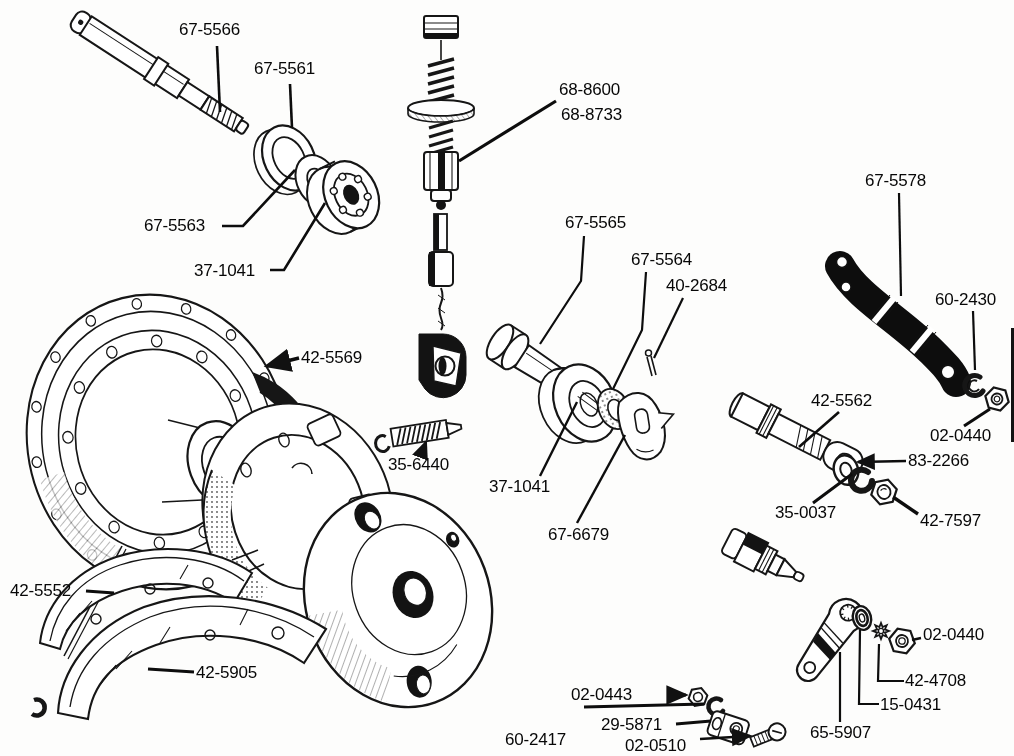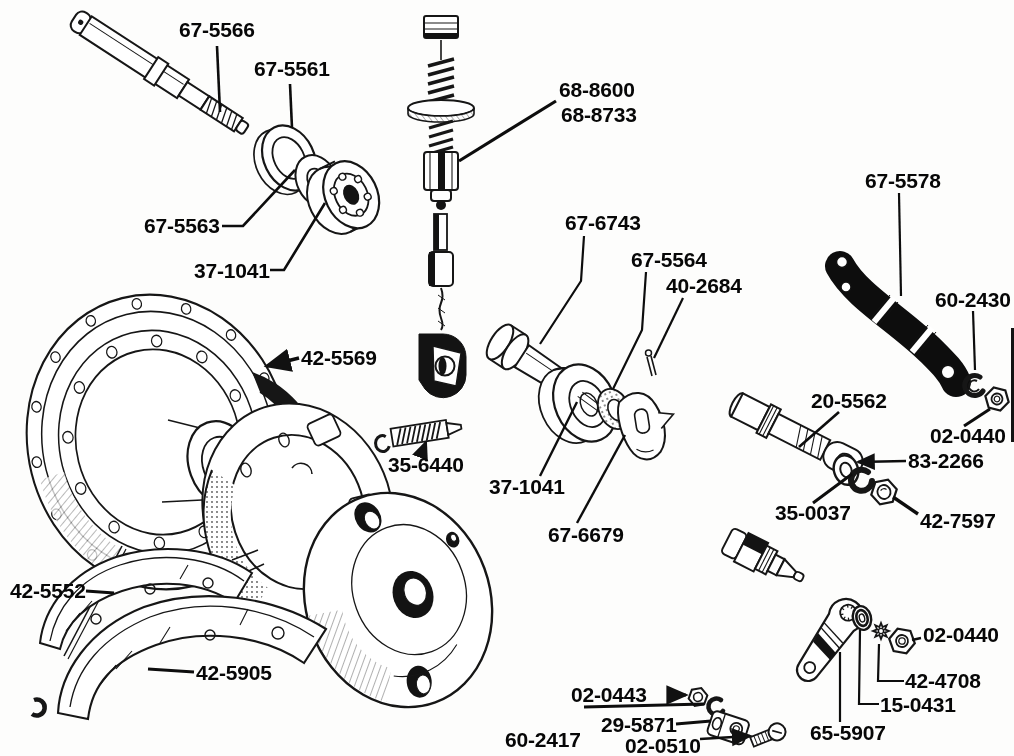--- a/index.html
+++ b/index.html
@@ -1,19 +1,19 @@
 <!DOCTYPE html>
 <html><head>
 <meta charset="utf-8">
 <style>
   html,body{margin:0;padding:0;background:#fff;}
   #stage{position:relative;width:1014px;height:756px;background:#fdfdfc;overflow:hidden;
          font-family:"Liberation Sans",sans-serif;}
   #art{position:absolute;left:0;top:0;}
-  .part-label{position:absolute;font-weight:bold;font-size:21px;line-height:20px;
+  .part-label{position:absolute;font-weight:normal;font-size:17px;line-height:20px;
               color:#070707;white-space:nowrap;letter-spacing:-0.2px;}
 </style>
 </head>
 <body>
 
 <div id="stage">
 
 <svg id="art" width="1014" height="756" viewBox="0 0 1014 756">
   <defs>
     <pattern id="ht" width="6" height="6" patternUnits="userSpaceOnUse" patternTransform="rotate(40)">
@@ -443,26 +443,26 @@
   </g>
 </svg>
 
 <div class="part-label" style="left:179px;top:20px">67-5566</div>
 <div class="part-label" style="left:254px;top:59px">67-5561</div>
 <div class="part-label" style="left:144px;top:216px">67-5563</div>
 <div class="part-label" style="left:194px;top:261px">37-1041</div>
 <div class="part-label" style="left:559px;top:80px">68-8600</div>
 <div class="part-label" style="left:561px;top:105px">68-8733</div>
 <div class="part-label" style="left:865px;top:171px">67-5578</div>
-<div class="part-label" style="left:565px;top:213px">67-6743</div>
+<div class="part-label" style="left:565px;top:213px">67-5565</div>
 <div class="part-label" style="left:631px;top:250px">67-5564</div>
 <div class="part-label" style="left:666px;top:276px">40-2684</div>
 <div class="part-label" style="left:935px;top:290px">60-2430</div>
 <div class="part-label" style="left:301px;top:348px">42-5569</div>
-<div class="part-label" style="left:811px;top:391px">20-5562</div>
+<div class="part-label" style="left:811px;top:391px">42-5562</div>
 <div class="part-label" style="left:930px;top:426px">02-0440</div>
 <div class="part-label" style="left:388px;top:455px">35-6440</div>
 <div class="part-label" style="left:908px;top:451px">83-2266</div>
 <div class="part-label" style="left:489px;top:477px">37-1041</div>
 <div class="part-label" style="left:775px;top:503px">35-0037</div>
 <div class="part-label" style="left:920px;top:511px">42-7597</div>
 <div class="part-label" style="left:548px;top:525px">67-6679</div>
 <div class="part-label" style="left:10px;top:581px">42-5552</div>
 <div class="part-label" style="left:923px;top:625px">02-0440</div>
 <div class="part-label" style="left:196px;top:663px">42-5905</div>

